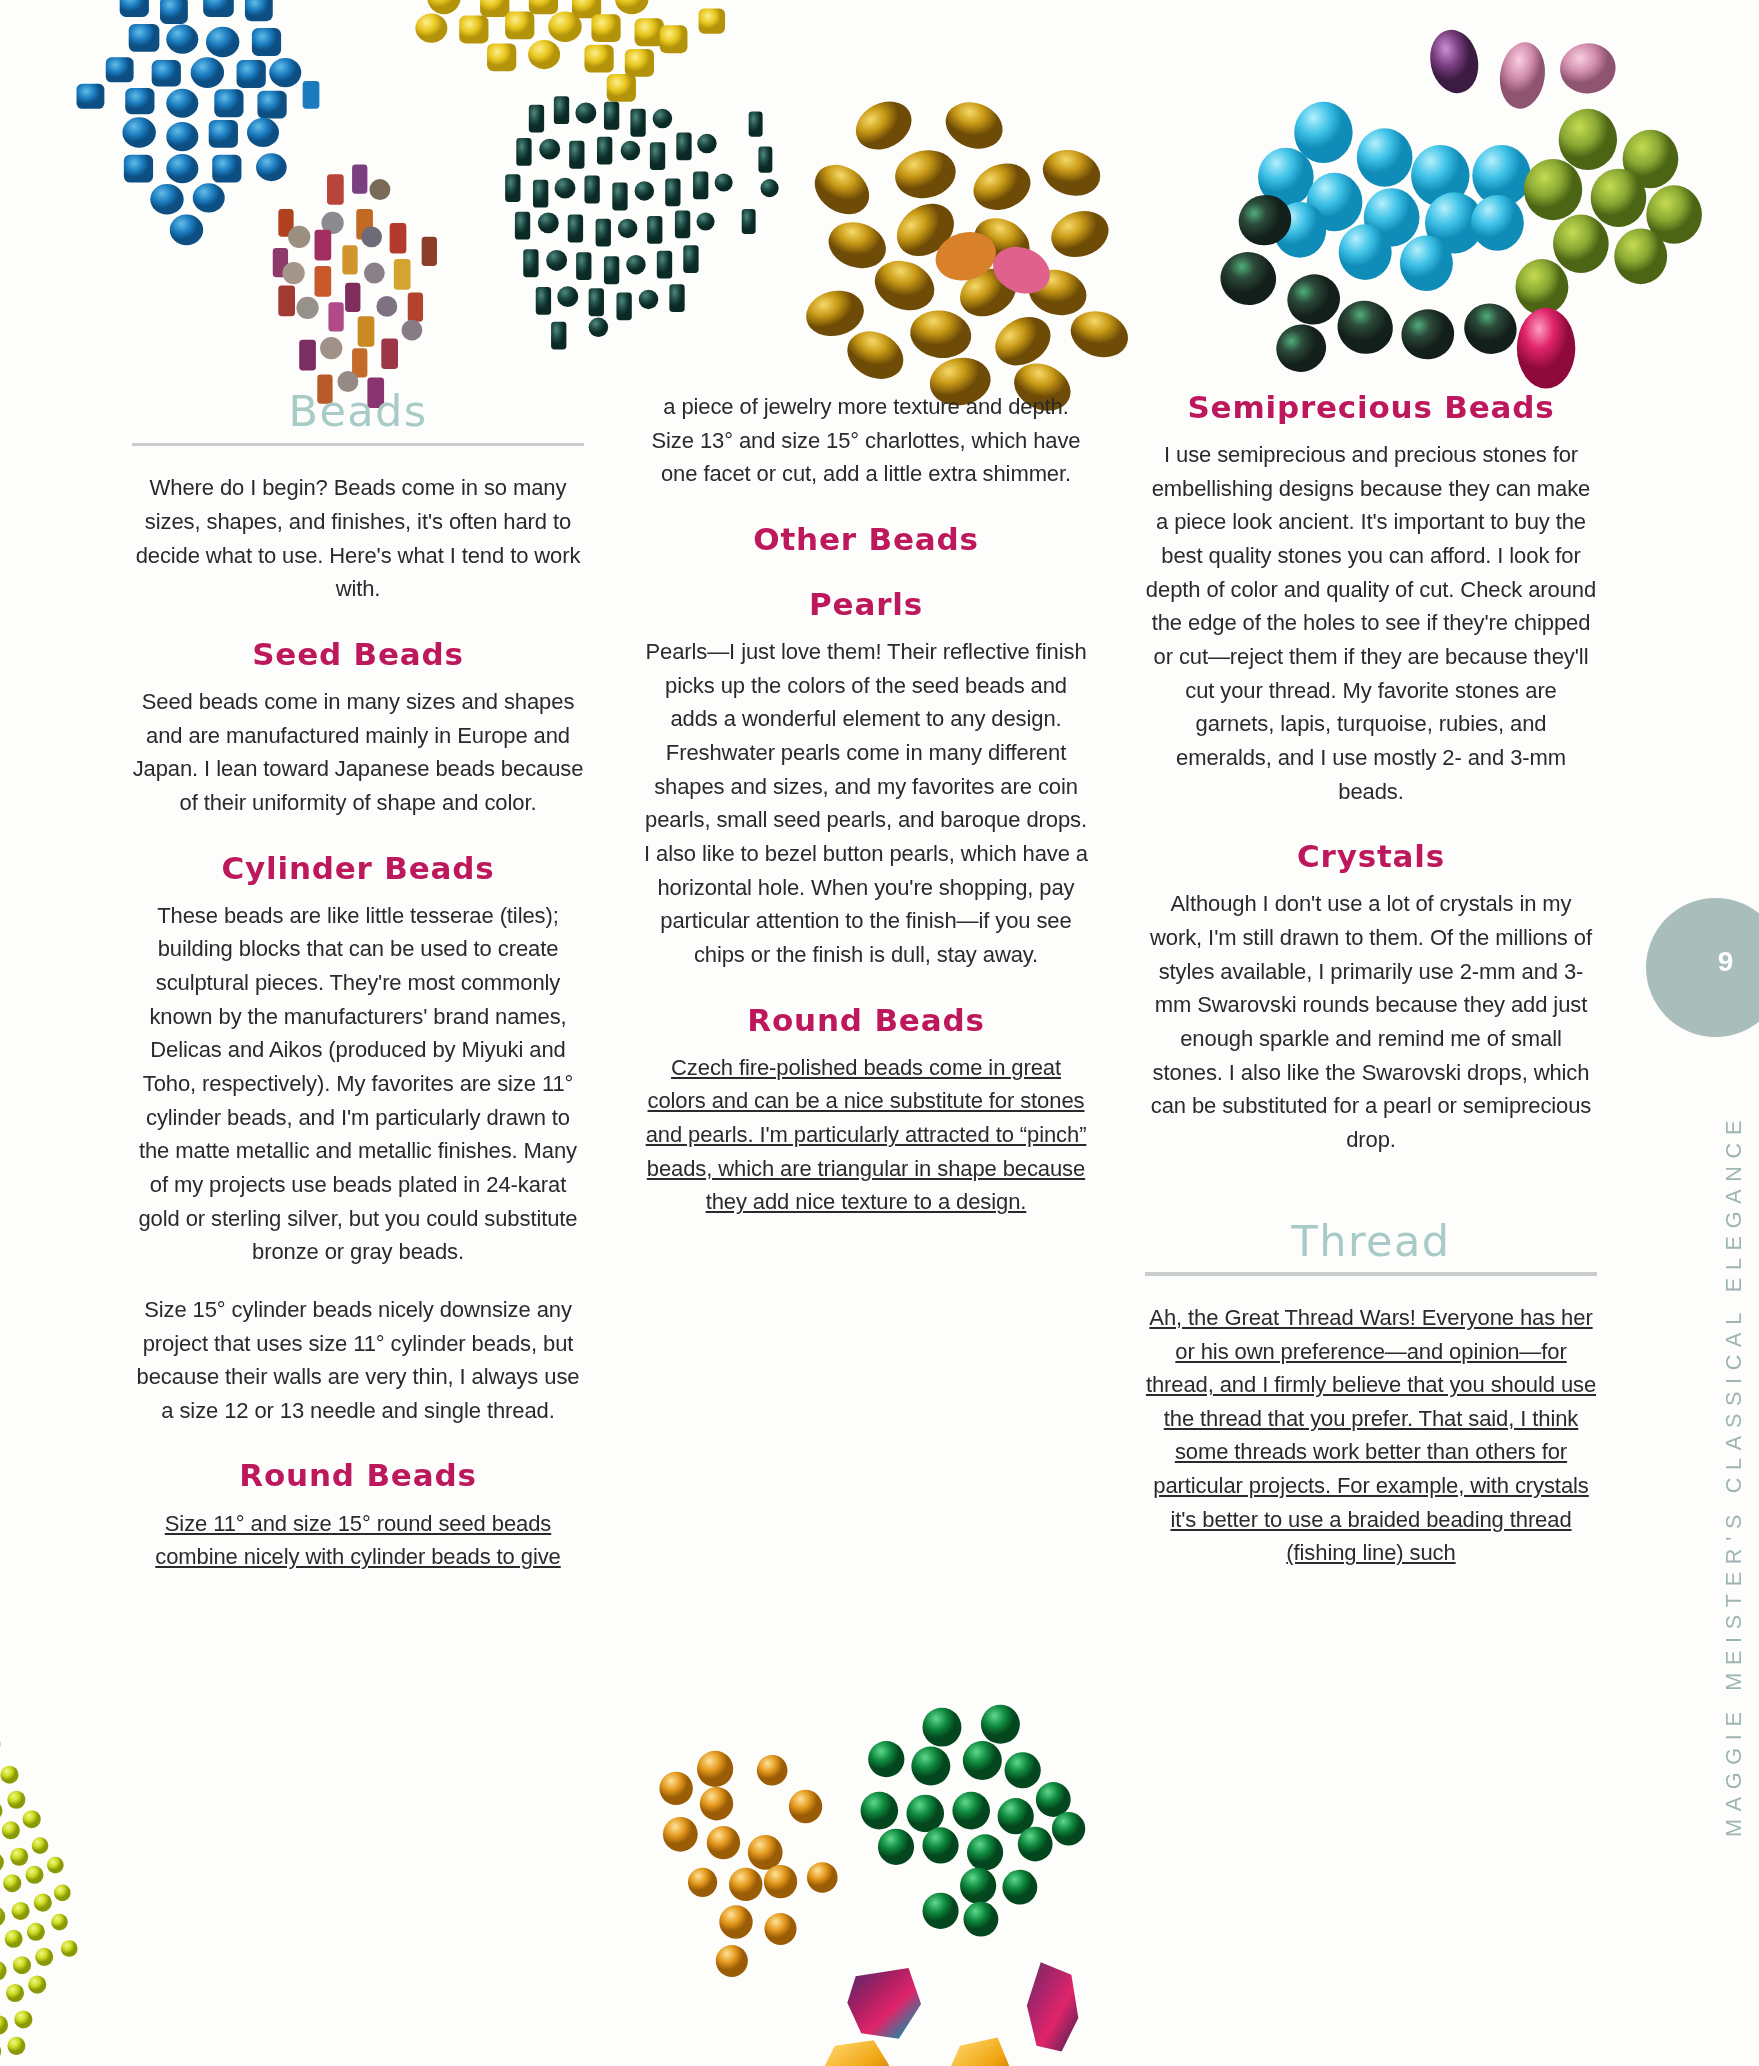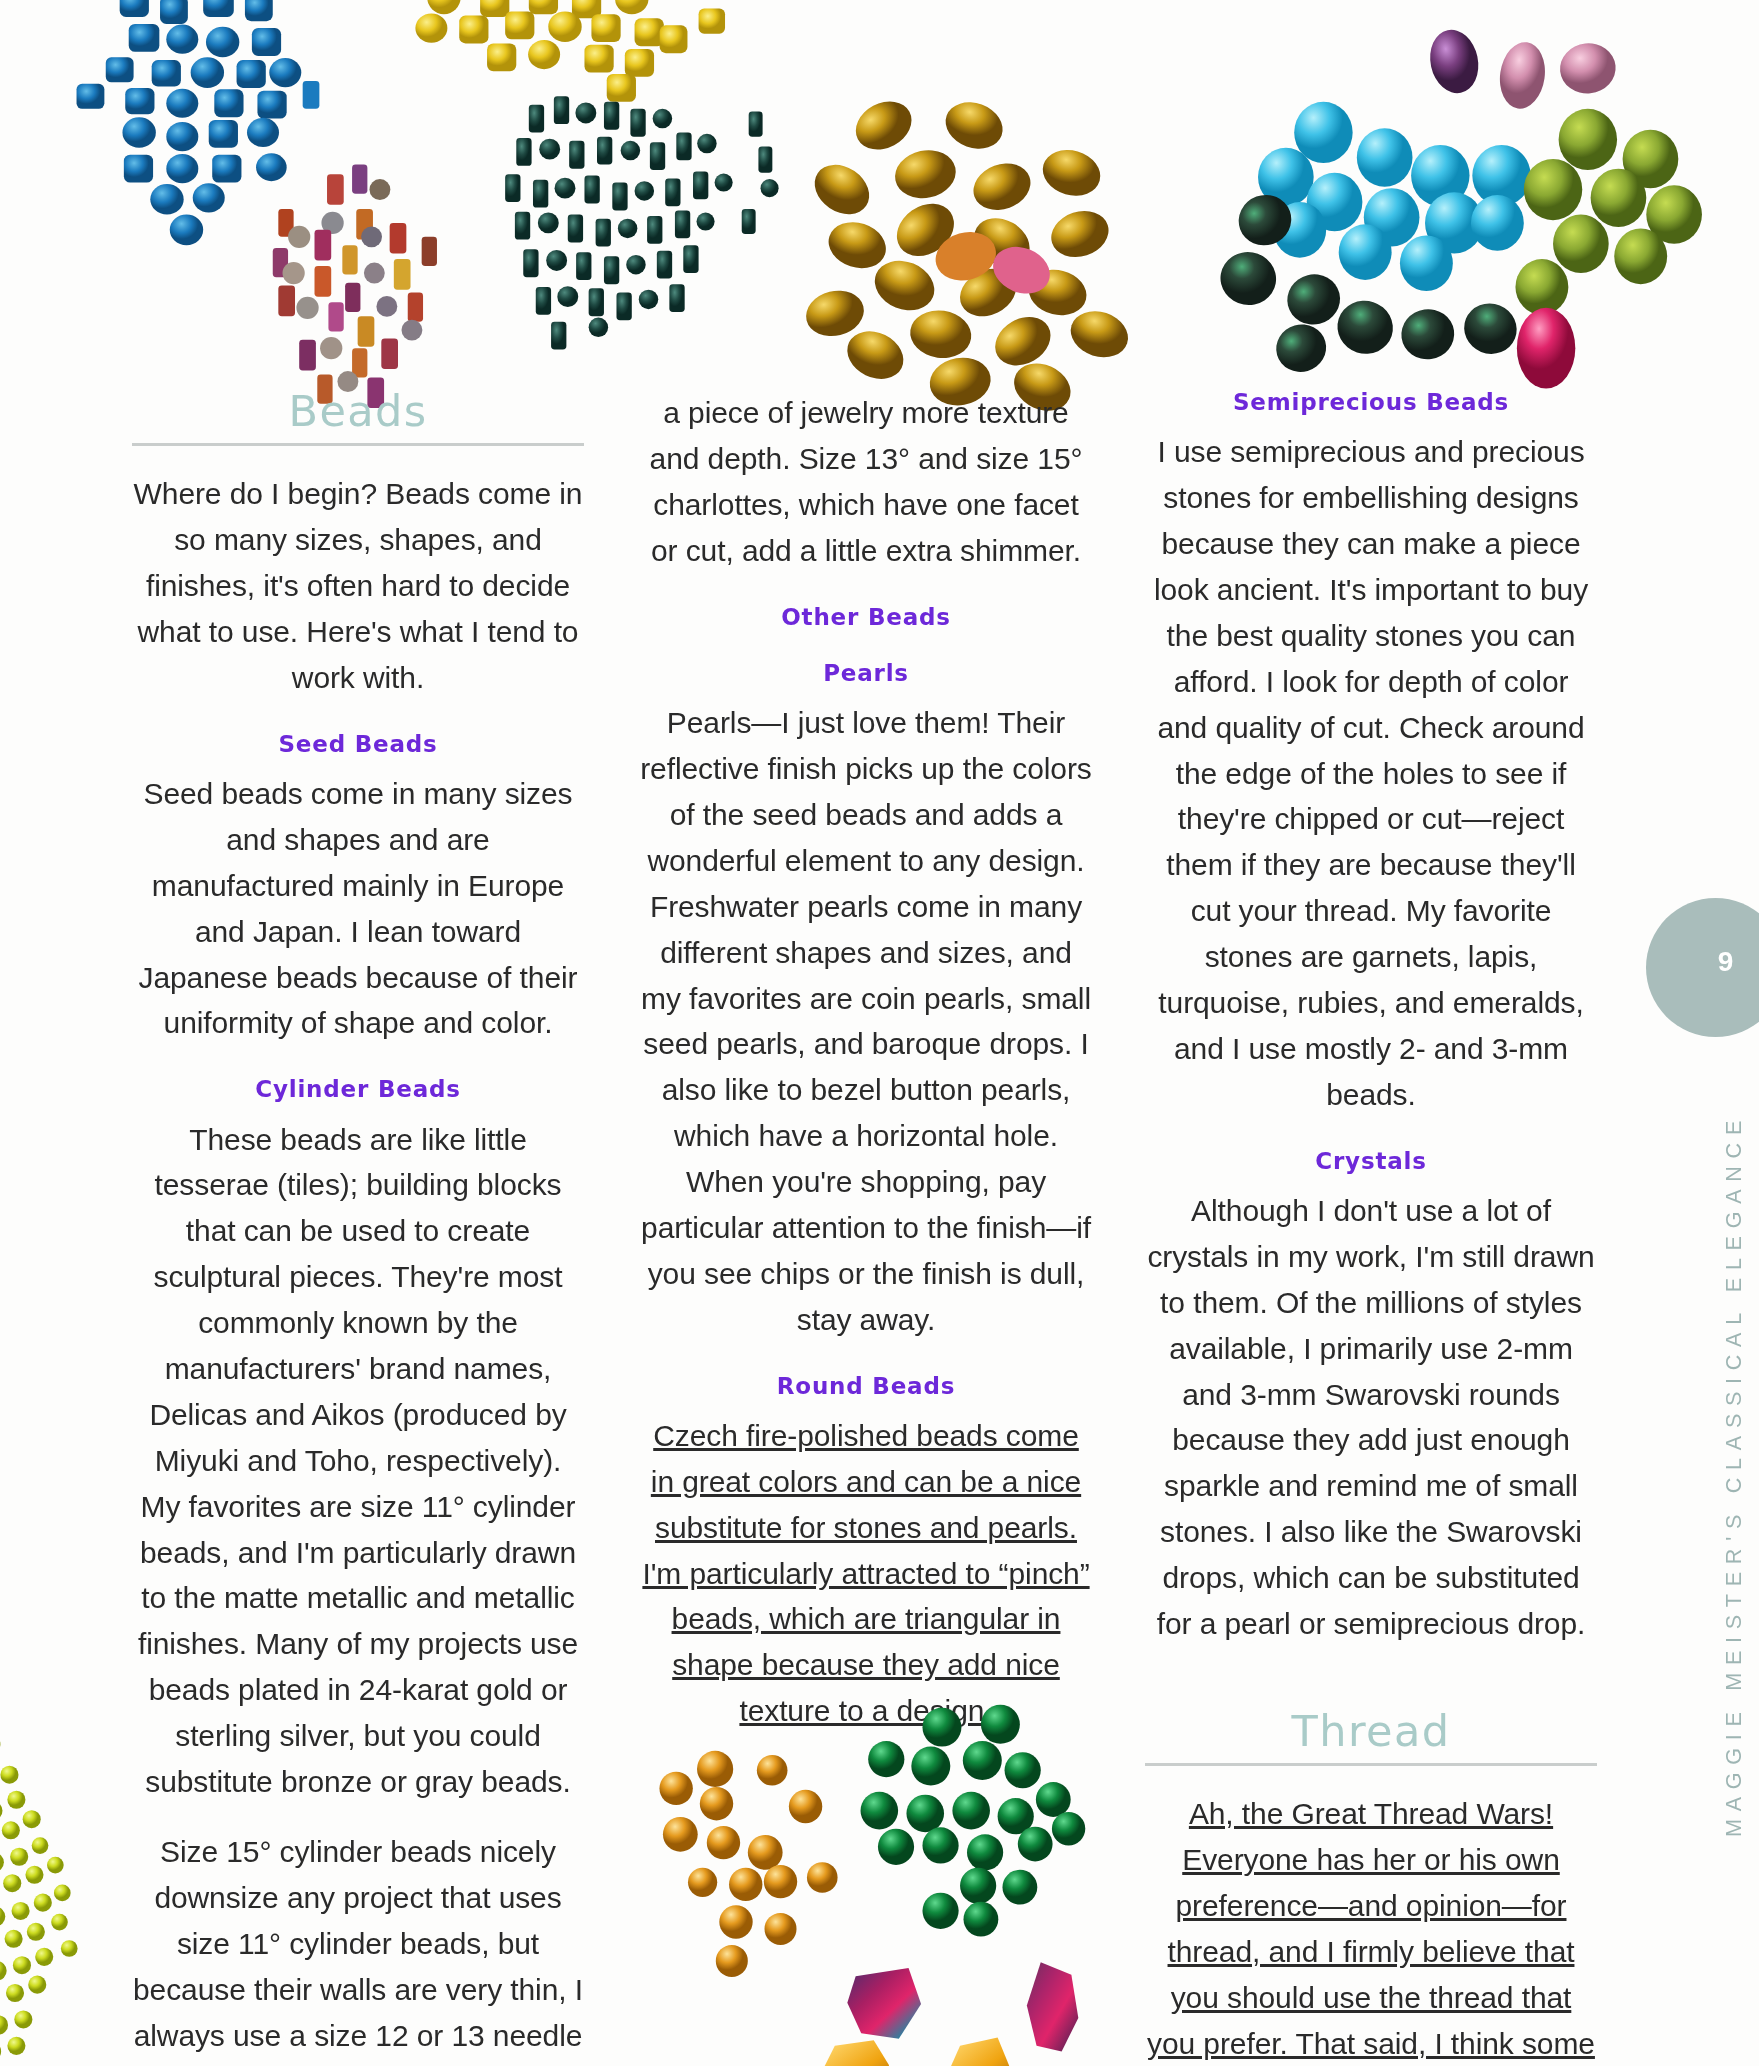--- a/index.html
+++ b/index.html
@@ -20,26 +20,26 @@
   .col-3{left:1145px;}
 
   h1.section{
     font-family:"DejaVu Sans",sans-serif;
     font-size:43px;font-weight:400;letter-spacing:1.4px;
     color:#a9cbc8;margin:0 0 5.6px 0;line-height:1.0;
   }
   .rule{height:3.5px;background:#c9cdcc;margin:9.7px 0 25px 0;width:100%;}
   h2.sub{
     font-family:"DejaVu Sans",sans-serif;
-    font-size:23px;font-weight:700;letter-spacing:0.8px;
-    color:#6d28d9;margin:31px 0 14px 0;line-height:1.1;
+    font-size:31px;font-weight:700;letter-spacing:0.8px;
+    color:#be185d;margin:31px 0 14px 0;line-height:1.1;
   }
   h2.sub.first{margin-top:0;}
   p.body{
-    font-size:30px;line-height:1.53;color:#2a2a2a;margin:0 0 24px 0;
+    font-size:22px;line-height:1.53;color:#2a2a2a;margin:0 0 24px 0;
     font-weight:300;letter-spacing:-0.1px;
   }
   p.body:last-child{margin-bottom:0;text-decoration:underline;}
 
   
   .page-badge{
     position:absolute;right:-26.4px;top:898px;width:139px;height:139px;
     border-radius:50%;background:#a9bdbb;
   }
   .page-num{

